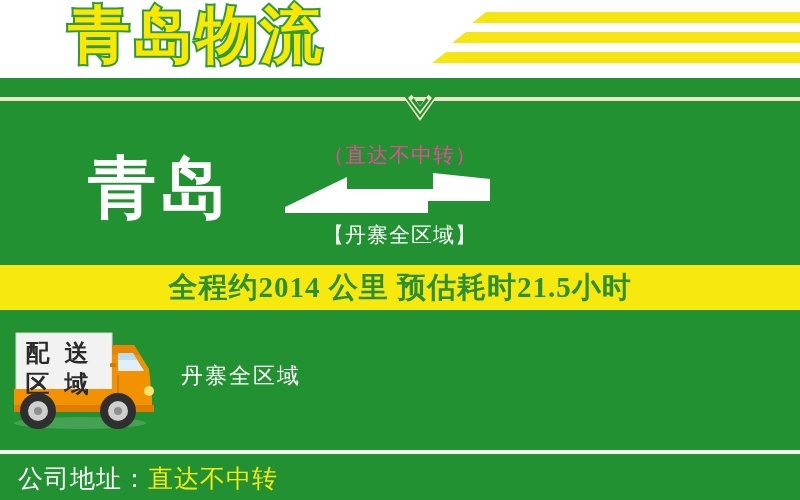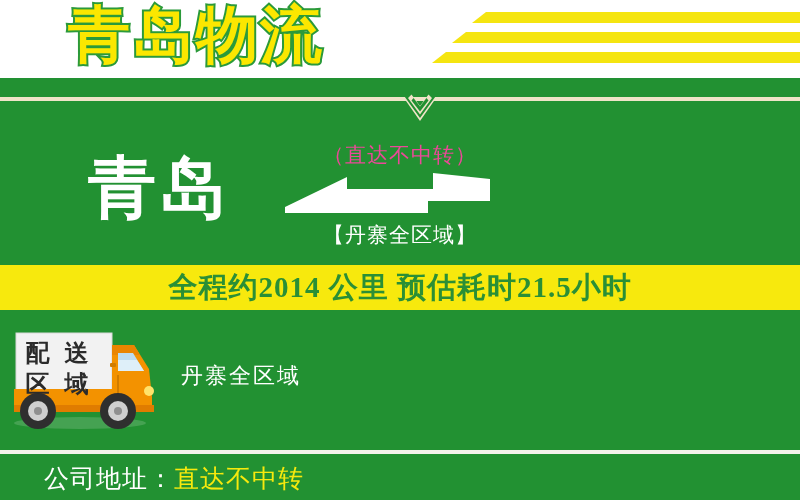--- a/index.html
+++ b/index.html
@@ -202,21 +202,21 @@
     background: #f3f3ea;
   }
   .footer {
     position: absolute;
     left: 18px;
     top: 462px;
     font-size: 25px;
     letter-spacing: 1px;
     white-space: nowrap;
   }
-  .footer .label { color: #ffffff; margin-left: 26px; }
+  .footer .label { color: #ffffff; }
   .footer .value { color: #F7E90D; }
 </style>
 </head>
 <body>
 
 <div id="banner">
 
   <div class="top-strip"></div>
 
   <div class="brand-title">青岛物流</div>

